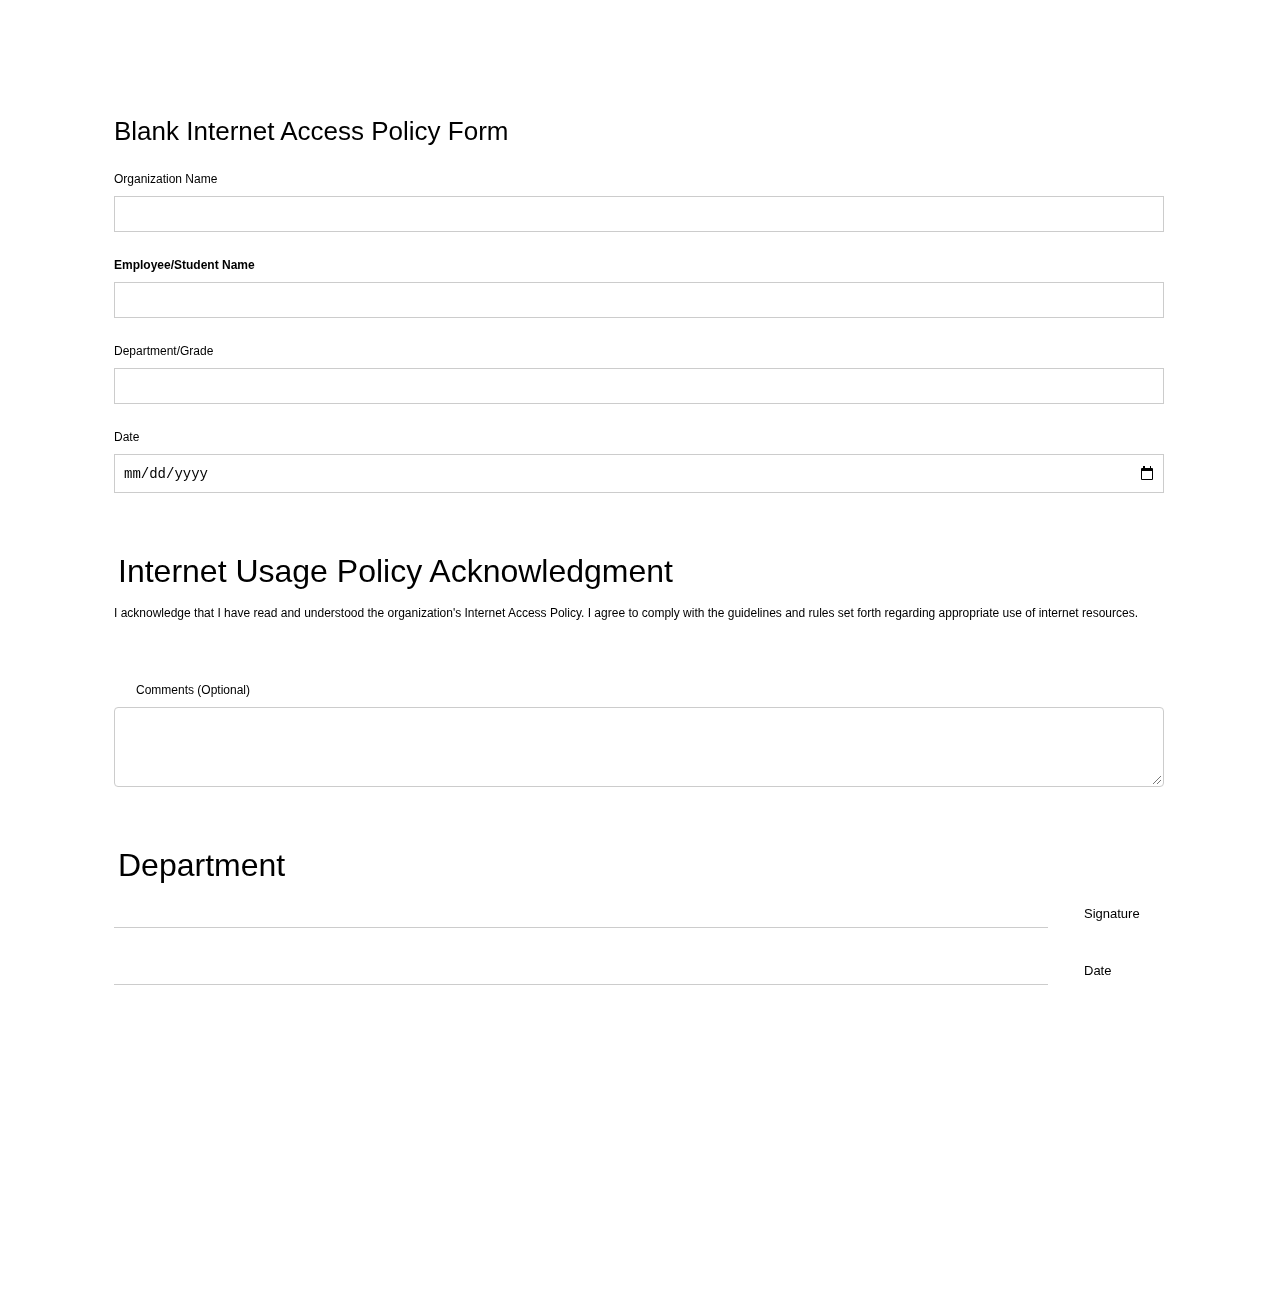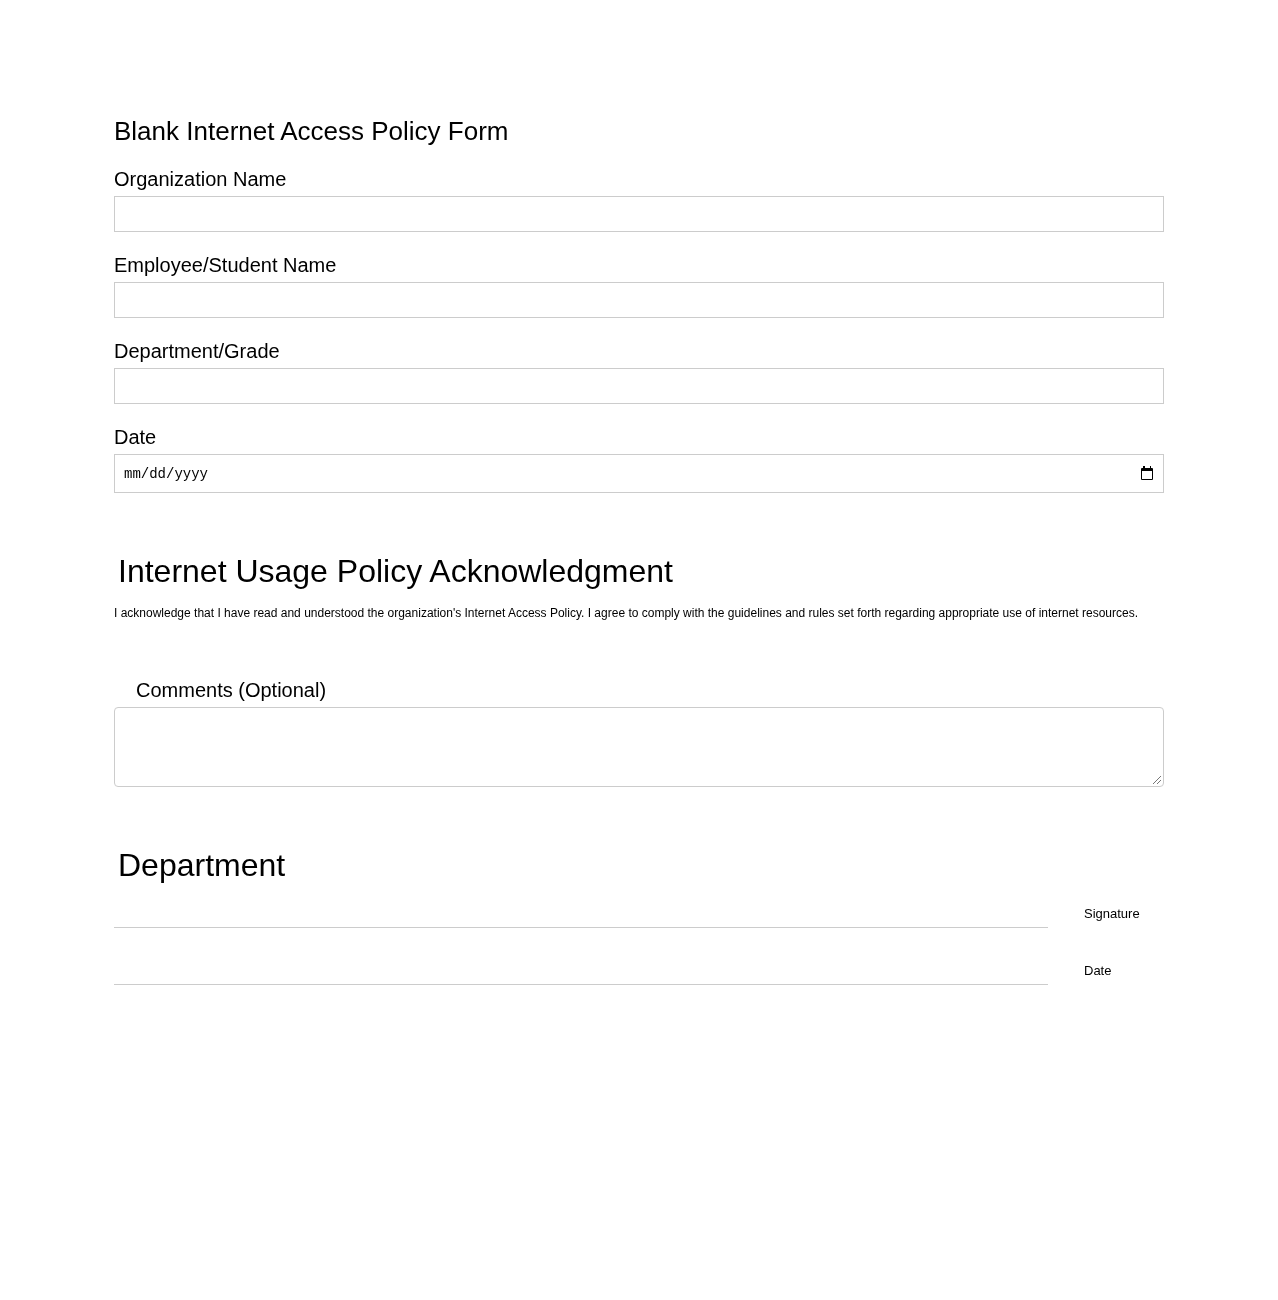--- a/index.html
+++ b/index.html
@@ -1,19 +1,19 @@
 <!DOCTYPE html>
 <html><head>
 <meta charset="utf-8">
 <style>
   html, body { margin:0; padding:0; background:#ffffff; }
   body { width:1278px; height:1300px; font-family:"Liberation Sans", sans-serif; color:#000; position:relative; }
   .container { position:absolute; left:114px; top:0; width:1050px; }
   h1 { position:absolute; top:112px; left:0; margin:0; font-size:26px; font-weight:normal; line-height:38px; white-space:nowrap; }
-  .label { position:absolute; left:0; font-size:20px; line-height:18px; }
+  .label { position:absolute; left:0; font-size:12px; line-height:18px; }
   .input { position:absolute; left:0; width:1050px; height:36px; box-sizing:border-box; border:1px solid #cccccc; border-radius:0; background:#fff; padding:0 8px; font-size:16px; font-family:"Liberation Sans", sans-serif; }
   .date-input { height:39px; display:flex; align-items:center; justify-content:space-between; padding:0 10px 0 9px; }
   .date-placeholder { font-family:"Liberation Mono", monospace; font-size:14px; color:#000; }
   .cal-icon { width:12px; height:12px; border:1.5px solid #000; border-top-width:3px; border-radius:1px; box-sizing:border-box; position:relative; }
   .cal-icon::before, .cal-icon::after { content:""; position:absolute; top:-5px; width:1.5px; height:3px; background:#000; }
   .cal-icon::before { left:1px; } .cal-icon::after { right:1px; }
   h2 { position:absolute; left:4px; margin:0; font-size:32px; font-weight:normal; line-height:28px; white-space:nowrap; }
   .para { position:absolute; left:0; top:604px; width:1050px; margin:0; font-size:12px; line-height:18px; }
   .textarea { position:absolute; left:0; top:707px; width:1050px; height:80px; box-sizing:border-box; border:1px solid #cccccc; border-radius:4px; background:#fff; }
   .grip { position:absolute; right:2px; bottom:2px; width:8px; height:8px;
@@ -23,21 +23,21 @@
 </style>
 </head>
 <body>
 
 <div class="container">
   <h1>Blank Internet Access Policy Form</h1>
 
   <label class="label" style="top:170px;">Organization Name</label>
   <input class="input" style="top: 196px;" type="text" value="">
 
-  <label class="label" style="top:256px;">Employee/Student Name</label>
+  <label class="label" style="top:256px;font-weight:bold;">Employee/Student Name</label>
   <input class="input" style="top: 282px;" type="text" value="">
 
   <label class="label" style="top:342px;">Department/Grade</label>
   <input class="input" style="top: 368px;" type="text" value="">
 
   <label class="label" style="top:428px;">Date</label>
   <div class="input date-input" style="top:454px;">
     <span class="date-placeholder">mm/dd/yyyy</span>
     <span class="cal-icon"></span>
   </div>

